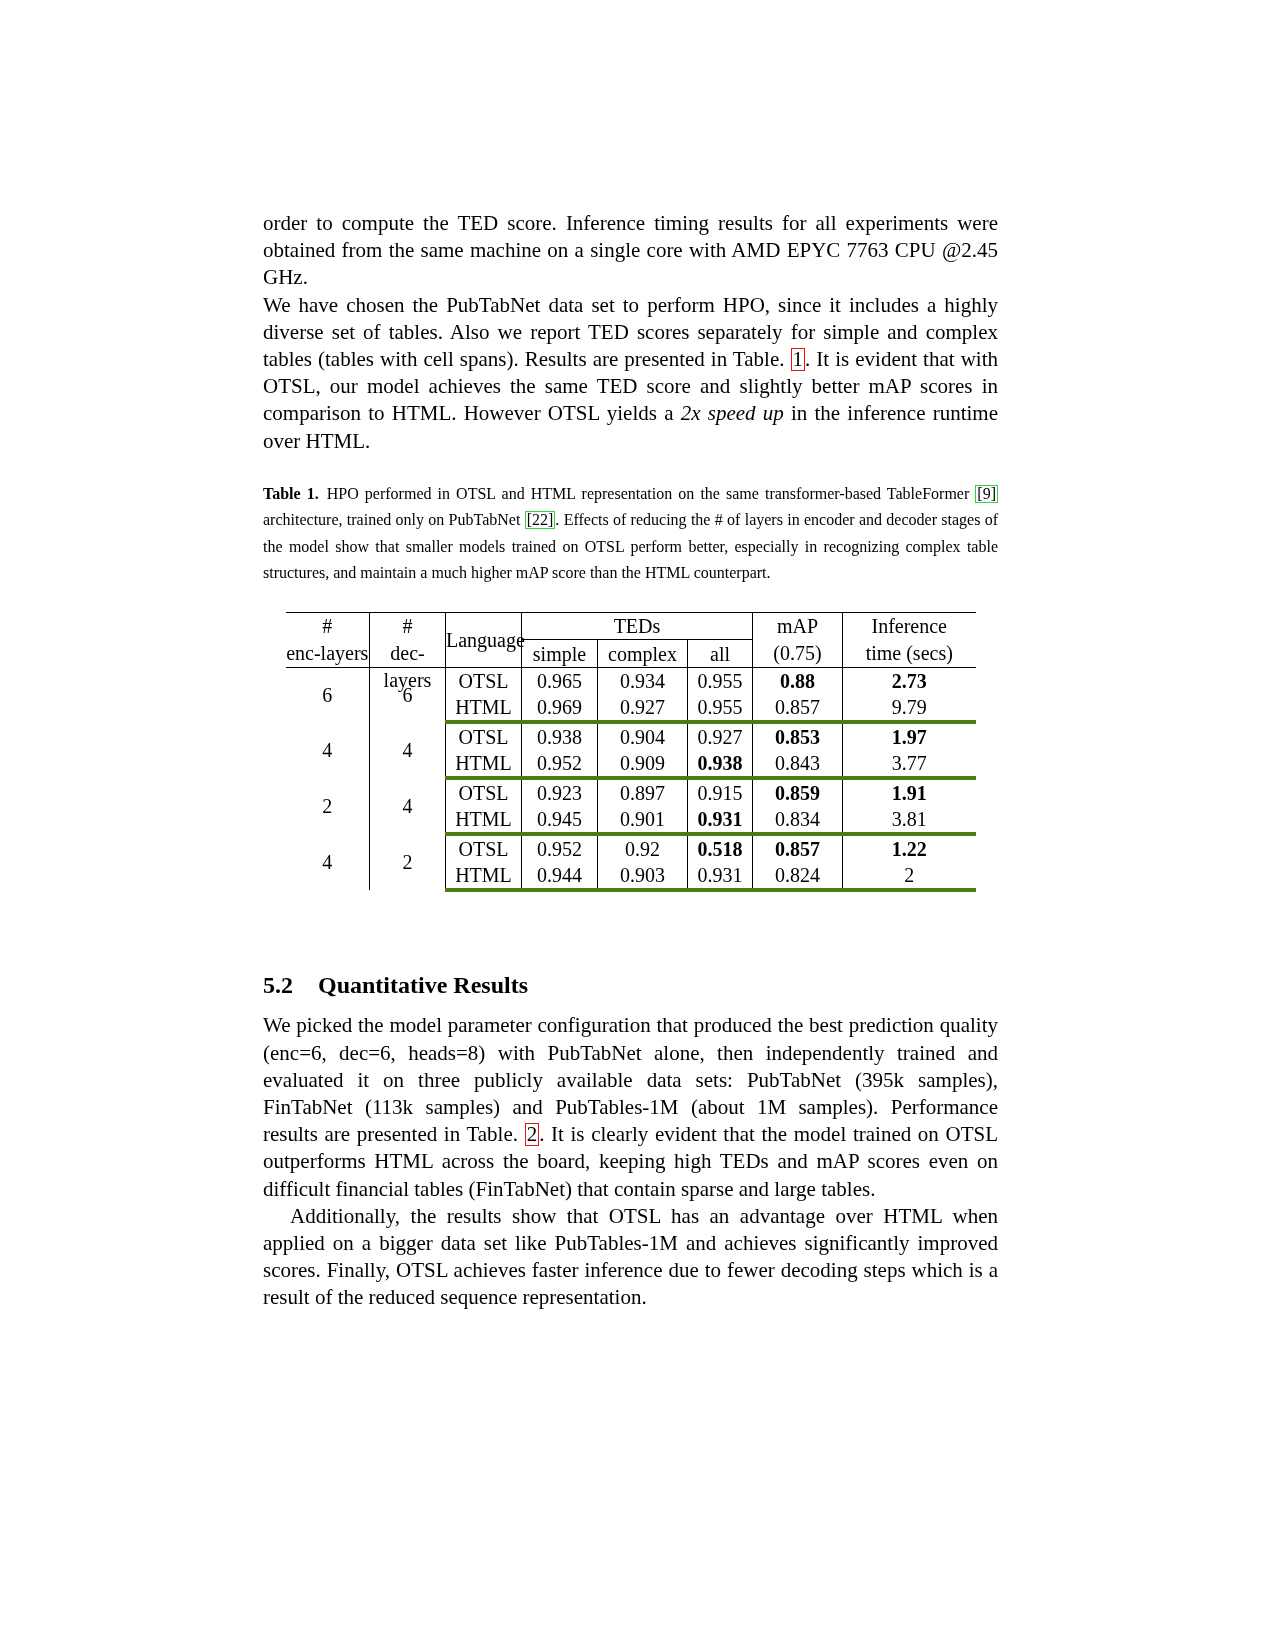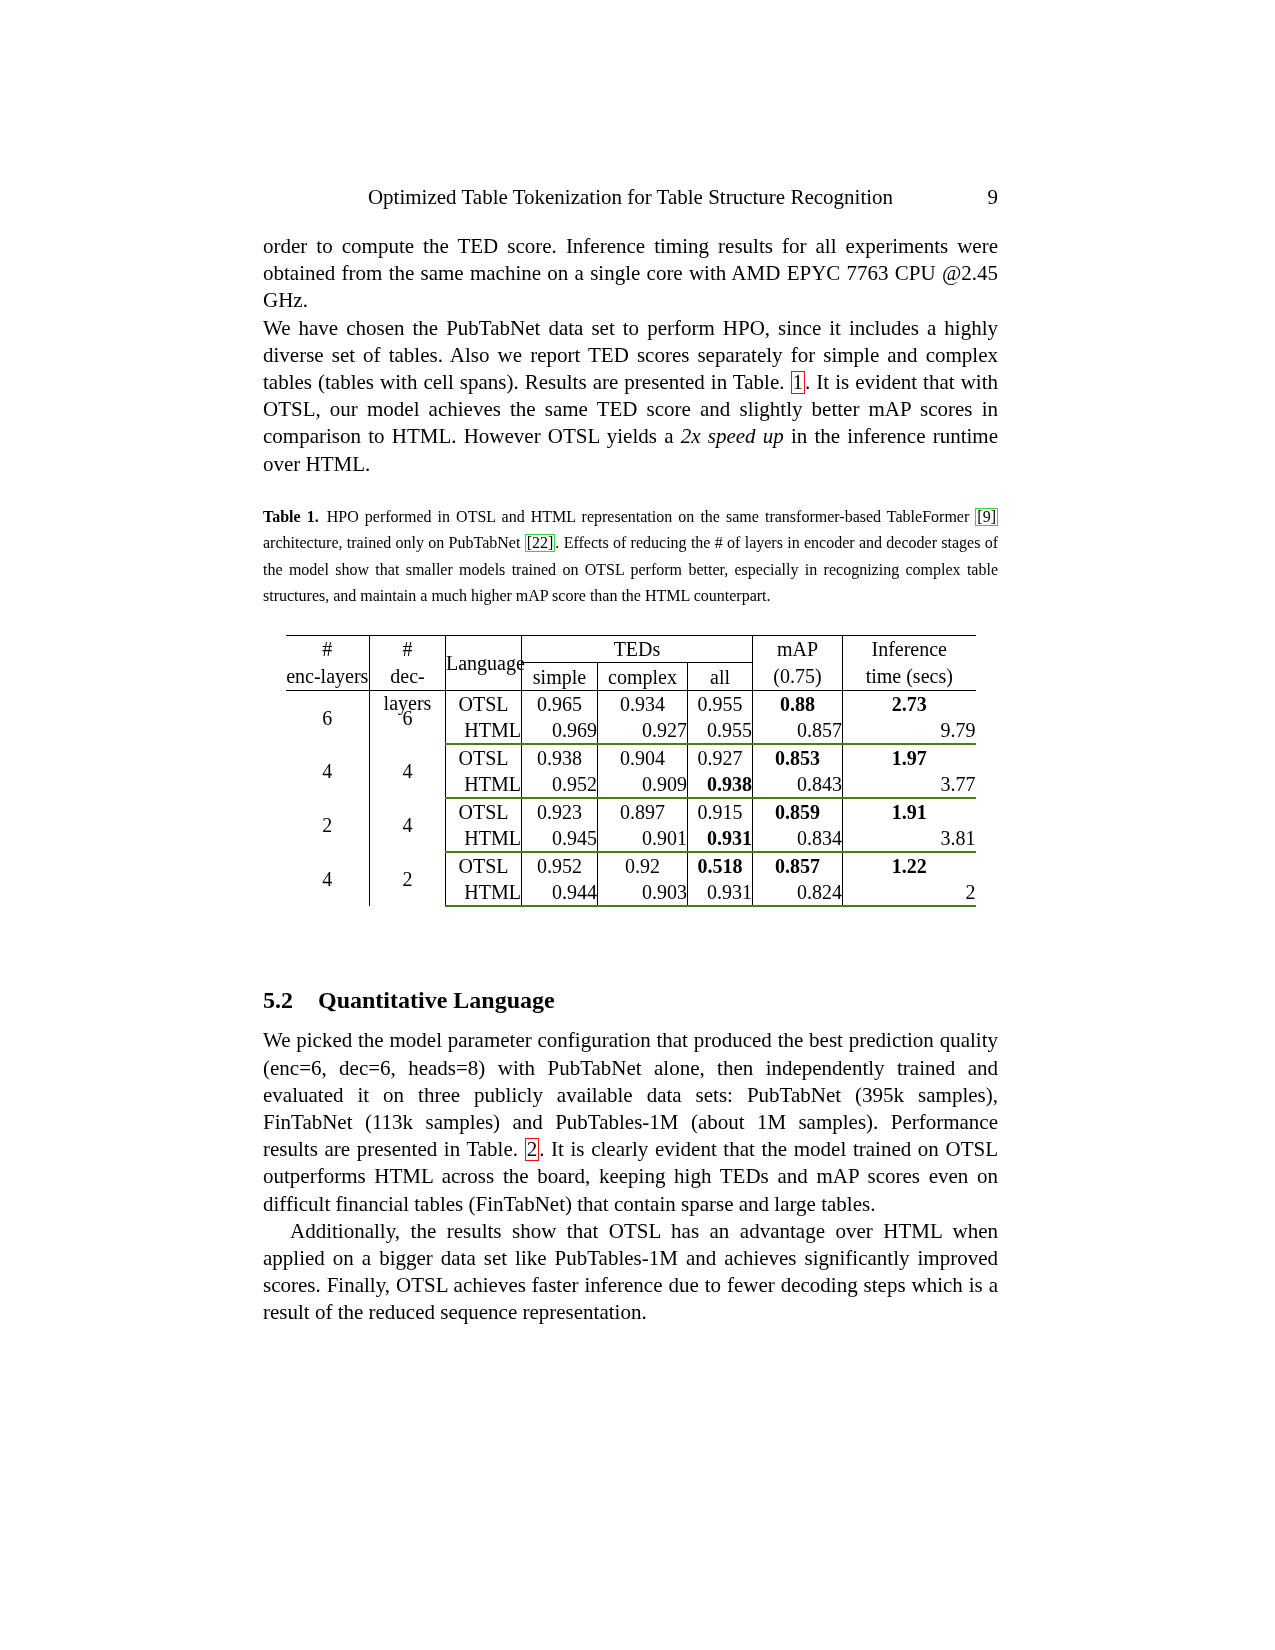--- a/index.html
+++ b/index.html
@@ -80,37 +80,33 @@
     border-left: 1px solid #000;
     padding: 0;
     text-align: center;
     vertical-align: middle;
     font-weight: normal;
     height: 27px;
     line-height: 26px;
   }
   table.t1 .no-bl { border-left: none; }
   table.t1 thead th { border-bottom: 1px solid #000; }
-  table.t1 tr.group-end td { border-bottom: 2px solid #4d7c0f; text-align: right; }
+  table.t1 tr.group-end td { border-bottom: 4px solid #4d7c0f; }
   table.t1 td.bold { font-weight: bold; }
   table.t1 .hl { display: block; line-height: 27px; height: 27px; }
   h2.sec-52 { margin-top: 79px; }
   p.q1 { margin-top: 13px; }
   p.q2 { margin-top: 0; text-indent: 27px; }
 </style>
 </head>
 <body>
 
 <div class="page">
   <div class="content">
 
-    <div class="running-head">
-      <span class="rh-title">Optimized Table Tokenization for Table Structure Recognition</span>
-      <span class="rh-page">9</span>
-    </div>
 
     <p class="body-par intro"><span>order to compute the TED score. Inference timing results for all experiments were obtained from the same machine on a single core with AMD EPYC 7763 CPU @2.45 GHz.</span></p>
 
 
     <p class="body-par hpo"><span>We have chosen the PubTabNet data set to perform HPO, since it includes a highly diverse set of tables. Also we report TED scores separately for simple and complex tables (tables with cell spans). Results are presented in Table. </span><span class="seg-ref-red">1</span><span>. It is evident that with OTSL, our model achieves the same TED score and slightly better mAP scores in comparison to HTML. However OTSL yields a </span><span class="seg-i">2x speed up</span><span> in the inference runtime over HTML.</span></p>
 
     <p class="caption"><span class="seg-b">Table 1.</span><span> HPO performed in OTSL and HTML representation on the same transformer-based TableFormer </span><span class="seg-ref-green">[9]</span><span> architecture, trained only on PubTabNet </span><span class="seg-ref-green">[22]</span><span>. Effects of reducing the # of layers in encoder and decoder stages of the model show that smaller models trained on OTSL perform better, especially in recognizing complex table structures, and maintain a much higher mAP score than the HTML counterpart.</span></p>
 
     <table class="t1">
       <colgroup>
@@ -221,20 +217,20 @@
             <td>0.903</td>
             <td>0.931</td>
             <td>0.824</td>
             <td>2</td>
           </tr>
         </tbody>
     </table>
 
     <h2 class="sec sec-52">
       <span class="sec-num">5.2</span>
-      <span class="sec-title">Quantitative Language</span>
+      <span class="sec-title">Quantitative Results</span>
     </h2>
 
     <p class="body-par q1"><span>We picked the model parameter configuration that produced the best prediction quality (enc=6, dec=6, heads=8) with PubTabNet alone, then independently trained and evaluated it on three publicly available data sets: PubTabNet (395k samples), FinTabNet (113k samples) and PubTables-1M (about 1M samples). Performance results are presented in Table. </span><span class="seg-ref-red">2</span><span>. It is clearly evident that the model trained on OTSL outperforms HTML across the board, keeping high TEDs and mAP scores even on difficult financial tables (FinTabNet) that contain sparse and large tables.</span></p>
     <p class="body-par q2"><span>Additionally, the results show that OTSL has an advantage over HTML when applied on a bigger data set like PubTables-1M and achieves significantly improved scores. Finally, OTSL achieves faster inference due to fewer decoding steps which is a result of the reduced sequence representation.</span></p>
 
   </div>
 </div>
 
 </body></html>

